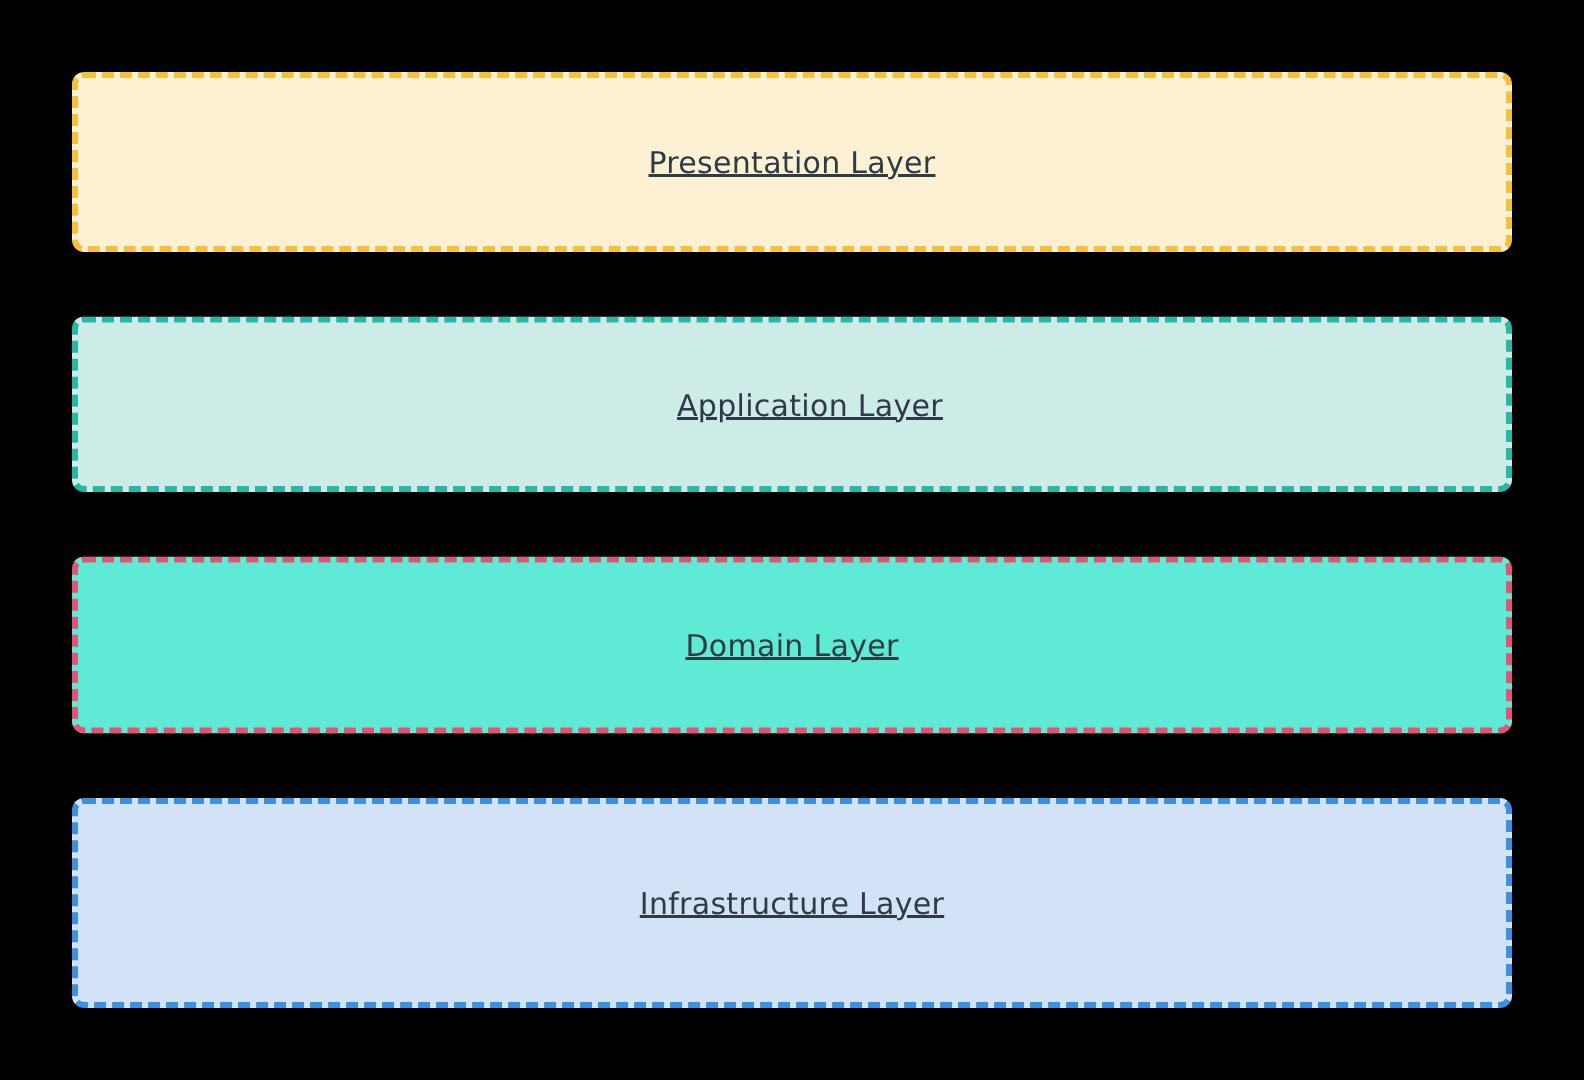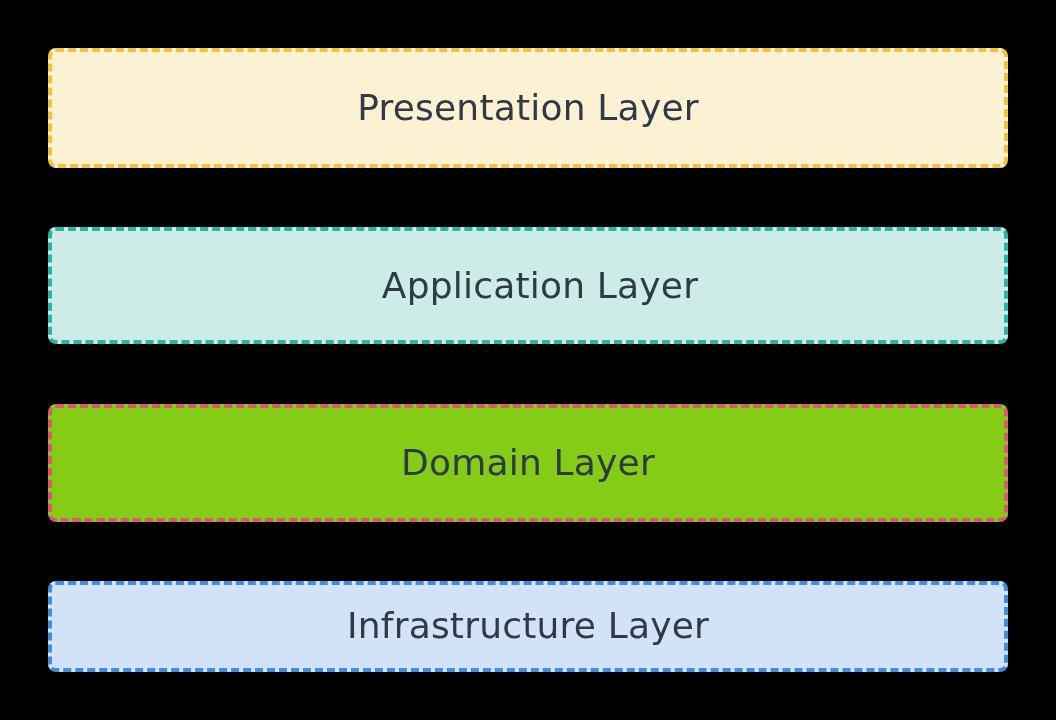--- a/index.html
+++ b/index.html
@@ -40,47 +40,48 @@
     align-items: center;
     justify-content: center;
     border-radius: 8px;
     border-style: dashed;
     border-width: 4px;
   }
 
   .layer-box.box-presentation   { height: 120px; }
   .layer-box.box-application    { height: 117px; }
   .layer-box.box-domain         { height: 118px; }
-  .layer-box.box-infrastructure { height: 91px; }
+  .layer-box.box-infrastructure { height: 140px; }
 
   .layer-label {
-    font-size: 36px;
+    font-size: 20px;
     font-weight: 400;
     letter-spacing: 0.2px;
     color: #2E3A46;
     line-height: 1;
     text-align: left;
     white-space: nowrap;
+    text-decoration: underline;
   }
 </style>
 </head>
 <body style="background: rgb(0, 0, 0);">
 
 <div id="diagram-canvas" style="background: rgb(0, 0, 0);">
   <div class="layer-stack">
 
     <div class="layer-box box-presentation" style="background-color: rgb(253, 241, 212); border-color: rgb(245, 193, 59); border-style: dashed;">
       <span class="layer-label" style="color: rgb(46, 58, 70);">Presentation Layer</span>
     </div>
 
     <div class="layer-box box-application" style="background-color: rgb(205, 236, 232); border-color: rgb(38, 184, 165); border-style: dashed; padding-left: 24px;">
       <span class="layer-label" style="color: rgb(46, 58, 70);">Application Layer</span>
     </div>
 
-    <div class="layer-box box-domain" style="background-color: #84cc16; border-color: rgb(224, 85, 116); border-style: dashed;">
+    <div class="layer-box box-domain" style="background-color: #5eead4; border-color: rgb(224, 85, 116); border-style: dashed;">
       <span class="layer-label" style="color: rgb(46, 58, 70);">Domain Layer</span>
     </div>
 
     <div class="layer-box box-infrastructure" style="background-color: rgb(211, 227, 247); border-color: rgb(62, 143, 224); border-style: dashed;">
       <span class="layer-label" style="color: rgb(46, 58, 70);">Infrastructure Layer</span>
     </div>
 
   </div>
 </div>
 

